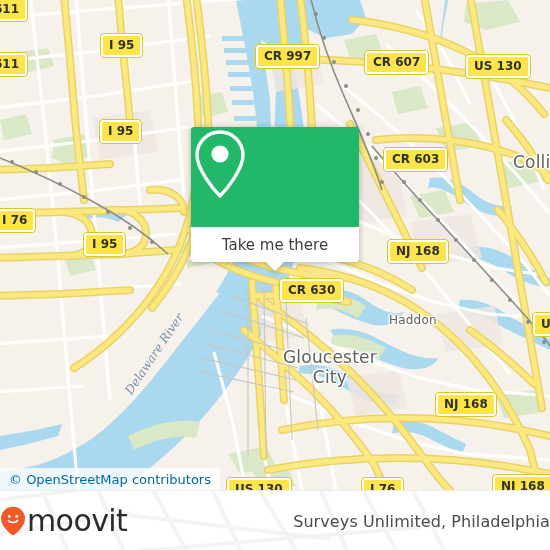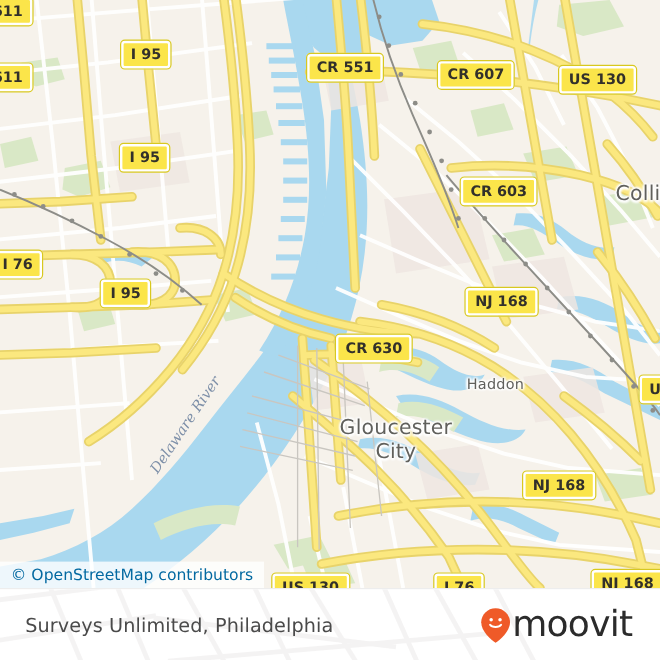--- a/index.html
+++ b/index.html
@@ -434,36 +434,48 @@
     <div class="place-label" style="left:389px;top:313px;font-size:12px;">Haddon</div>
 
     <div class="place-label" style="left:513px;top:152px;font-size:17px;">Collin</div>
 
     <div class="water-label" style="left:128px;top:386px;transform:rotate(-56deg);transform-origin:left center;">Delaware River</div>
 
     <div id="shield-layer">
         <div class="shield" style="left: -14px; top: -2px;">611</div>
         <div class="shield" style="left: -14px; top: 53px;">611</div>
         <div class="shield" style="left: 101px; top: 34px;">I 95</div>
-        <div class="shield" style="left: 256px; top: 45px;">CR 551</div>
+        <div class="shield" style="left: 256px; top: 45px;">CR 997</div>
         <div class="shield" style="left: 365px; top: 51px; text-align: center;">CR 607</div>
         <div class="shield" style="left: 466px; top: 55px;">US 130</div>
         <div class="shield" style="left: 100px; top: 120px;">I 95</div>
         <div class="shield" style="left: 384px; top: 148px;">CR 603</div>
         <div class="shield" style="left: -6px; top: 209px;">I 76</div>
         <div class="shield" style="left: 84px; top: 233px;">I 95</div>
         <div class="shield" style="left: 388px; top: 240px;">NJ 168</div>
         <div class="shield" style="left: 280px; top: 279px;">CR 630</div>
         <div class="shield" style="left: 533px; top: 313px;">US</div>
         <div class="shield" style="left: 436px; top: 393px;">NJ 168</div>
         <div class="shield" style="left: 227px; top: 478px;">US 130</div>
         <div class="shield" style="left: 362px; top: 478px;">I 76</div>
         <div class="shield" style="left: 493px; top: 475px;">NJ 168</div>
       </div>
 
+    <div id="popup">
+      <div id="popup-body">
+        <svg id="popup-pin" width="58" height="74" viewBox="0 0 58 74">
+          <path d="M29,5 C16.3,5 6,15.3 6,28 C6,42 22,62 29,69 C36,62 52,42 52,28 C52,15.3 41.7,5 29,5 Z" fill="none" stroke="#ffffff" stroke-width="3.4" stroke-linejoin="round"></path>
+          <circle cx="29" cy="27" r="8.6" fill="#ffffff"></circle>
+        </svg>
+      </div>
+      <div id="popup-footer">
+        <span id="popup-footer-label">Take me there</span>
+        <span id="popup-tail"></span>
+      </div>
+    </div>
 
     <div id="attribution">© OpenStreetMap contributors</div>
 
   </div>
 
   <div id="footer">
 
     <svg id="footer-watermark" viewBox="0 0 550 60">
       <g stroke="#eceaea" stroke-width="4" fill="none">
         <path d="M-10,10 L120,-6"></path>
@@ -474,27 +486,27 @@
         <path d="M210,-6 L244,66"></path>
         <path d="M256,-6 L300,66"></path>
         <path d="M318,-6 L350,66"></path>
         <path d="M128,24 L330,48"></path>
         <path d="M140,60 L420,36"></path>
         <path d="M360,-6 L400,66"></path>
         <path d="M410,-6 L448,66"></path>
       </g>
     </svg>
 
-    <div id="footer-title">Surveys Unlimited, Philadelphia</div>
-
     <div id="brand">
       <svg id="brand-pin" viewBox="0 0 26 30">
         <path d="M13,0.8 C6.3,0.8 1,6.1 1,12.6 C1,20.2 9.4,27.6 13,29.6
                  C16.6,27.6 25,20.2 25,12.6 C25,6.1 19.7,0.8 13,0.8 Z" fill="#ef5a28"></path>
         <circle cx="9.3" cy="10.4" r="1.45" fill="#ffffff"></circle>
         <circle cx="16.7" cy="10.4" r="1.45" fill="#ffffff"></circle>
         <path d="M8.4,14.6 C10.1,17.1 15.9,17.1 17.6,14.6" fill="none" stroke="#ffffff" stroke-width="1.7" stroke-linecap="round"></path>
       </svg>
       <span id="brand-word">moovit</span>
     </div>
+
+    <div id="footer-title">Surveys Unlimited, Philadelphia</div>
   </div>
 
 </div>
 
 </body></html>

